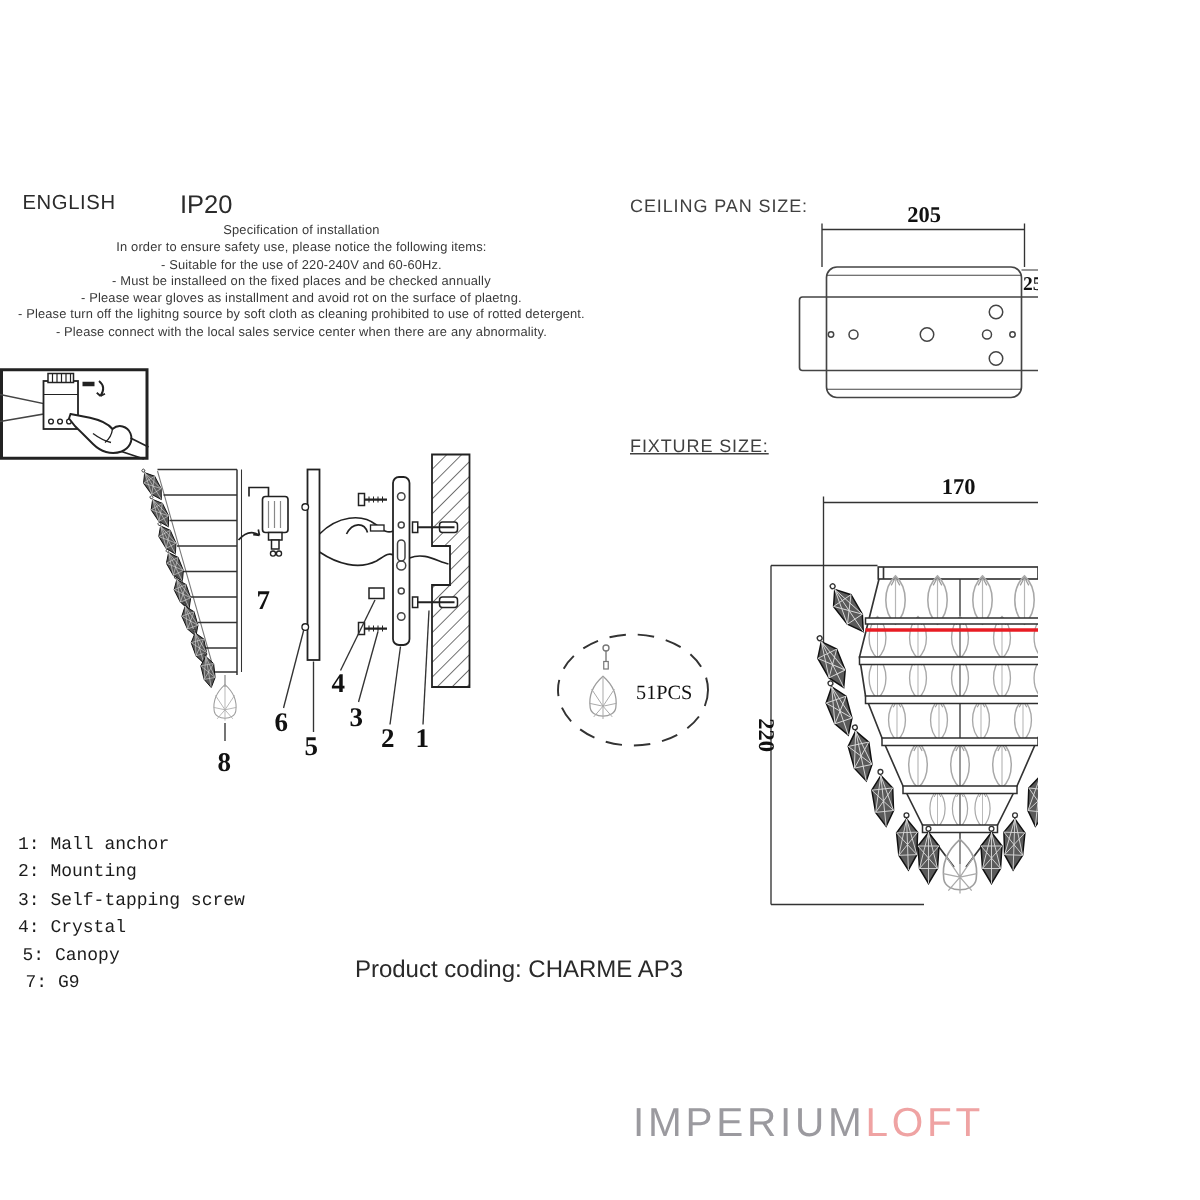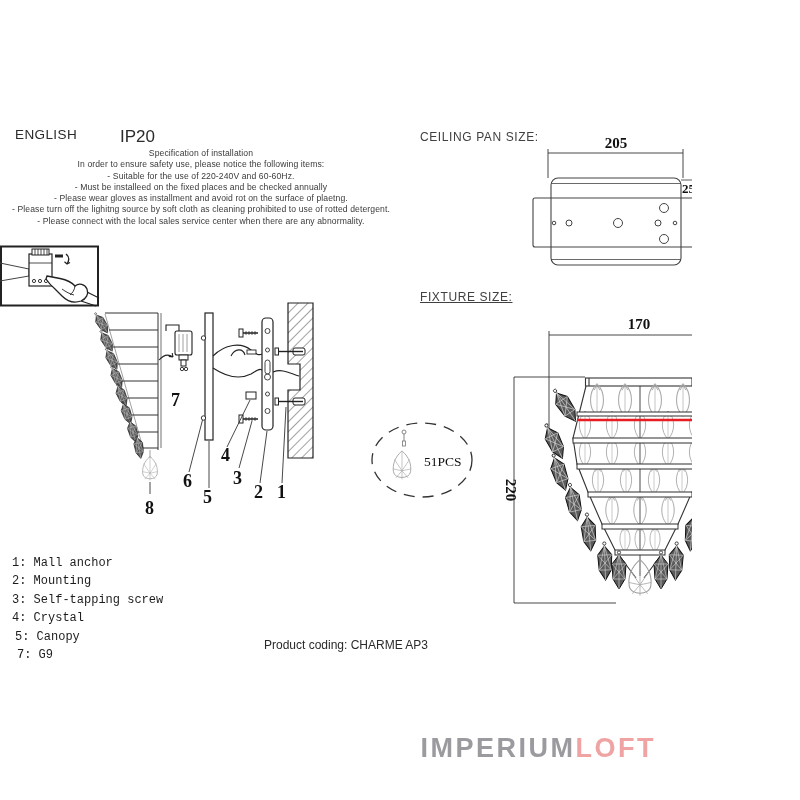--- a/index.html
+++ b/index.html
@@ -12,22 +12,22 @@
   .hdr-lang { left:15px; top:127px; font-size:13.5px; color:#2b2b2b; letter-spacing:.4px; }
   .hdr-ip   { left:120px; top:127px; font-size:17px; color:#2b2b2b; }
   .spec { left:12px; top:148px; font-size:8.6px; line-height:11.3px; color:#3a3a3a; white-space:nowrap; letter-spacing:.1px;text-align:center; }
   .sec-label { font-size:12px; color:#404040; letter-spacing:.6px; }
   .lbl-ceiling { left:420px; top:130px; }
   .lbl-fixture { left:420px; top:290px;text-decoration:underline; }
   .parts { left:12px; top:510px; font-family:"Liberation Mono", monospace; font-weight:normal;
            font-size:12px; line-height:18.4px; color:#1c1c1c; white-space:nowrap;margin-top:44px; }
   .parts .r5, .parts .r6 { margin-left:3px; }
   .parts .r7, .parts .r8 { margin-left:5px; }
-  .coding { left:0; right:0; top:638px; text-align:center; font-size:12px; color:#2a2a2a; }
-  .logo { top:733px; right:36px; font-size:27px; letter-spacing:2.5px; white-space:nowrap;font-weight:bold; }
+  .coding { left:0; right:0; top:638px; text-align:center; font-size:16px; color:#2a2a2a; }
+  .logo { top:733px; right:36px; font-size:27px; letter-spacing:2.5px; white-space:nowrap; }
   .logo .p1 { color:#9b9a9f; }
   .logo .p2 { color:#efa3a3; }
   svg text { font-family:"Liberation Serif", serif; fill:#111; }
   svg .dim  { font-size:15px; font-weight:bold; }
   svg .dim2 { font-size:13px; font-weight:bold; }
   svg .callout { font-size:18px; font-weight:bold; }
   svg .pcs { font-size:13.5px; }
   .thin { stroke:#444; stroke-width:1; fill:none; }
 </style>
 </head>

